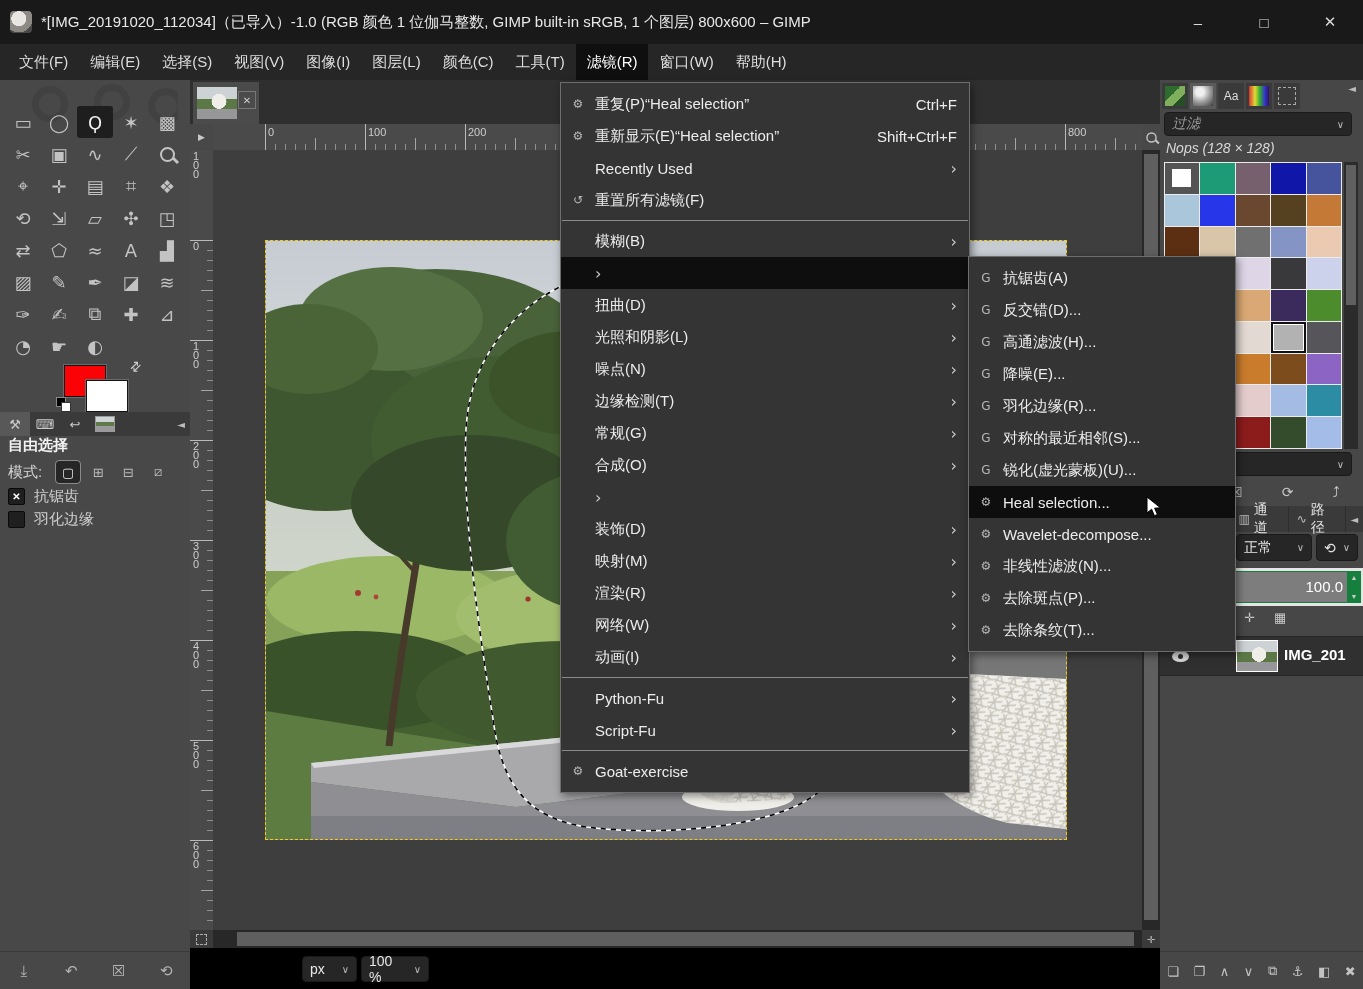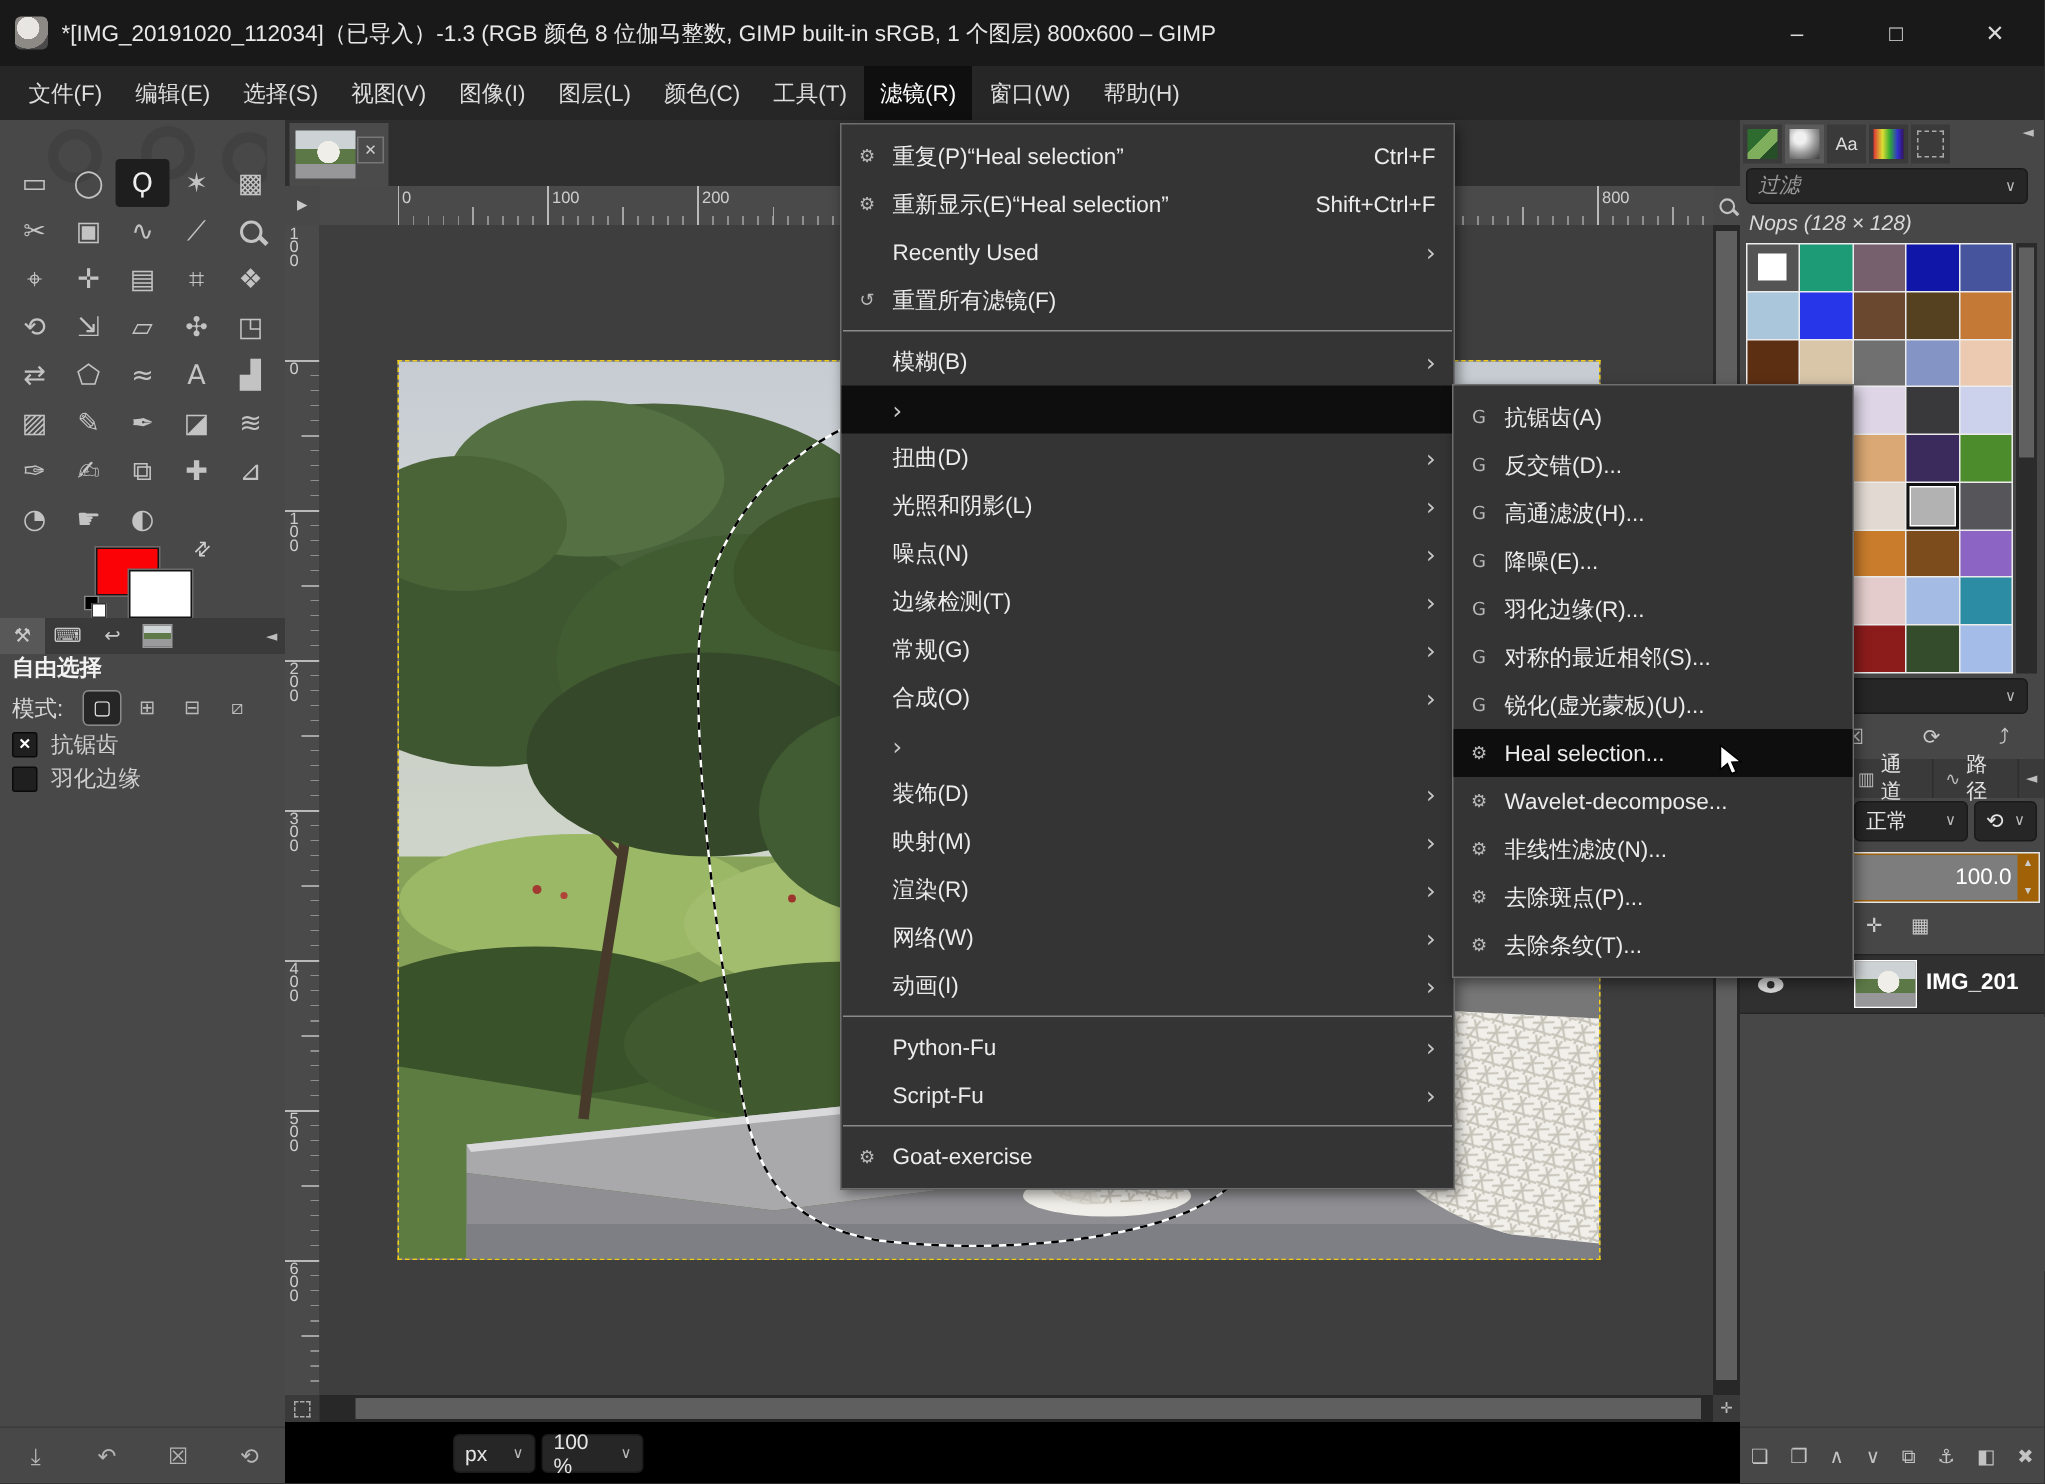--- a/index.html
+++ b/index.html
@@ -135,21 +135,21 @@
   .pbtns{position:absolute;left:0;top:400px;width:199px;height:24px;display:flex;
     justify-content:space-around;align-items:center;}
   .pbtn{color:#c9c9c9;font-size:14px;}
   .ltabs{position:absolute;left:0;top:426px;width:203px;height:26px;background:#3a3a3a;display:flex;align-items:stretch;}
   .ltab{display:flex;align-items:center;padding:0 8px;font-size:14px;color:#e2e2e2;border-right:1px solid #2e2e2e;}
   .ltab .i{margin-right:4px;font-size:12px;color:#bbb;}
   .ltabs .spacer{width:74px;}
   .modes{position:absolute;left:0;top:452px;width:203px;height:30px;}
   .blend{position:absolute;left:76px;top:2px;width:76px;height:27px;}
   .mreset{position:absolute;left:156px;top:2px;width:42px;height:27px;}
-  .opac{position:absolute;left:2px;top:488px;width:196px;height:32px;background:#a16207;border:1px solid #e5e5e5;}
+  .opac{position:absolute;left:2px;top:488px;width:196px;height:32px;background:#15803d;border:3px solid #e5e5e5;}
   .opac .fill{position:absolute;left:1px;top:1px;bottom:1px;right:14px;background:#7d7d7d;}
   .opac .val{position:absolute;right:18px;top:7px;font-size:15px;color:#fff;}
   .opac .spin{position:absolute;right:1px;top:1px;bottom:1px;width:12px;display:flex;flex-direction:column;
     align-items:center;justify-content:space-between;color:#ccc;font-size:7px;padding:2px 0;box-sizing:border-box;}
   .lockrow{position:absolute;left:0;top:526px;width:203px;height:24px;}
   .lockrow span{position:absolute;color:#c9c9c9;font-size:13px;}
   .layerrow{position:absolute;left:0;top:556px;width:203px;height:38px;background:#303030;
     border-top:1px solid #262626;border-bottom:1px solid #262626;}
   .eye{position:absolute;left:12px;top:14px;width:17px;height:11px;border-radius:50%;background:#d9d9d9;}
   .eye::after{content:'';position:absolute;width:5px;height:5px;border-radius:50%;background:#303030;top:3px;left:6px;}
@@ -174,21 +174,21 @@
   .msep{height:1px;background:#8a8a8a;margin:4px 1px;}
   .cursor{position:absolute;left:1146px;top:496px;z-index:40;}
 </style>
 </head>
 <body>
 
 <div class="screen">
 
   <div class="titlebar">
     <div class="appicon"></div>
-    <div class="wtitle">*[IMG_20191020_112034]（已导入）-1.3 (RGB 颜色 8 位伽马整数, GIMP built-in sRGB, 1 个图层) 800x600 – GIMP</div>
+    <div class="wtitle">*[IMG_20191020_112034]（已导入）-1.0 (RGB 颜色 1 位伽马整数, GIMP built-in sRGB, 1 个图层) 800x600 – GIMP</div>
     <div class="winbtns">
       <div class="wb">–</div>
       <div class="wb">□</div>
       <div class="wb">✕</div>
     </div>
   </div>
 
   <div class="menubar" id="menubar">
       <div class="mitem">文件(F)</div>
       <div class="mitem">编辑(E)</div>

